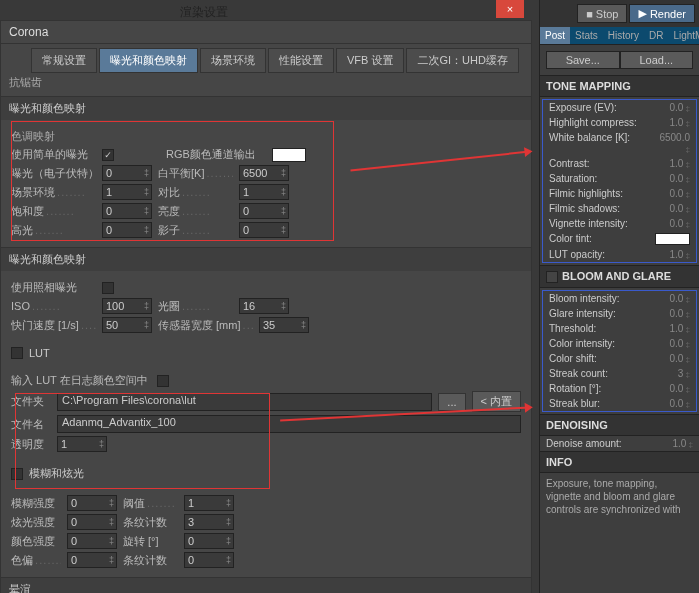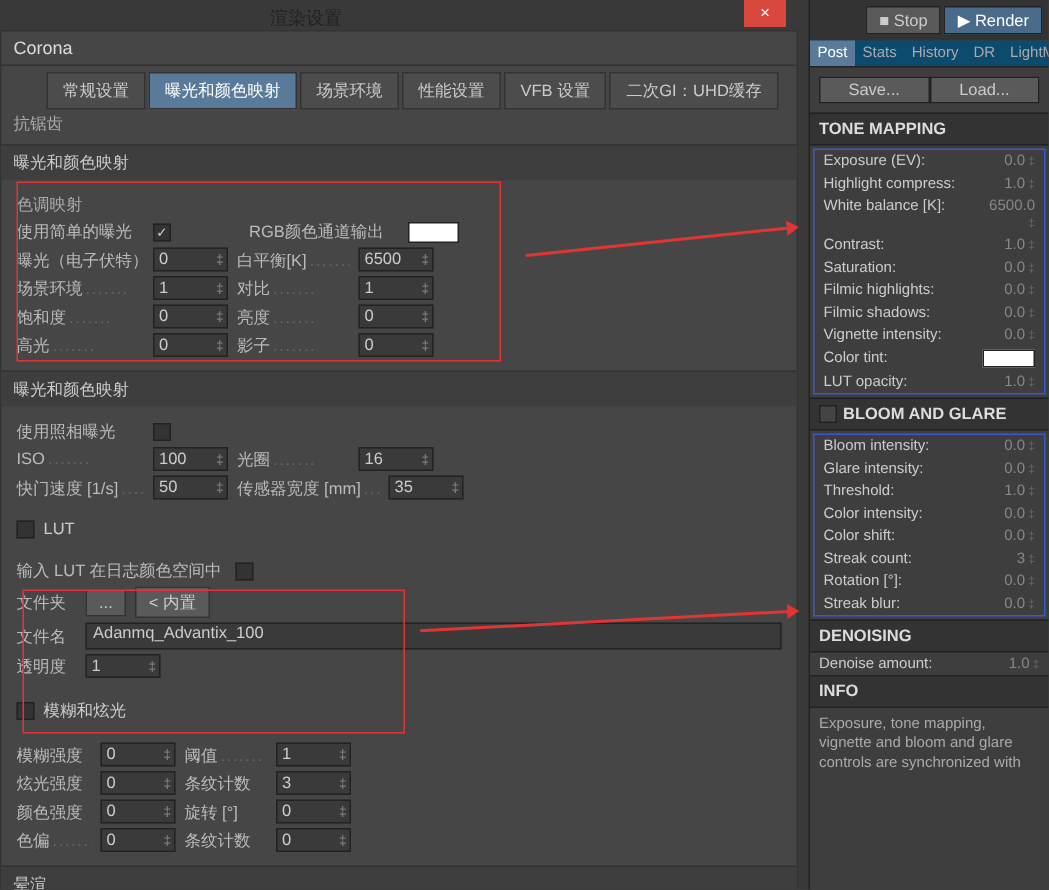--- a/index.html
+++ b/index.html
@@ -135,20 +135,21 @@
       <span class="chk"></span>
       <span>LUT</span>
     </div>
   <div class="section">
     <div class="row">
         <span class="lbl" style="width:140px">输入 LUT 在日志颜色空间中</span>
         <span class="chk"></span>
       </div>
     <div class="row">
       <span class="lbl" style="width:40px">文件夹</span>
+      <span class="textin">C:\Program Files\corona\lut</span>
       <span class="btn-sm">...</span>
       <span class="btn-sm">&lt; 内置</span>
     </div>
     <div class="row">
       <span class="lbl" style="width:40px">文件名</span>
       <span class="textin">Adanmq_Advantix_100</span>
     </div>
     <div class="row">
         <span class="lbl" style="width:40px">透明度</span>
         <span class="spin">1</span>

